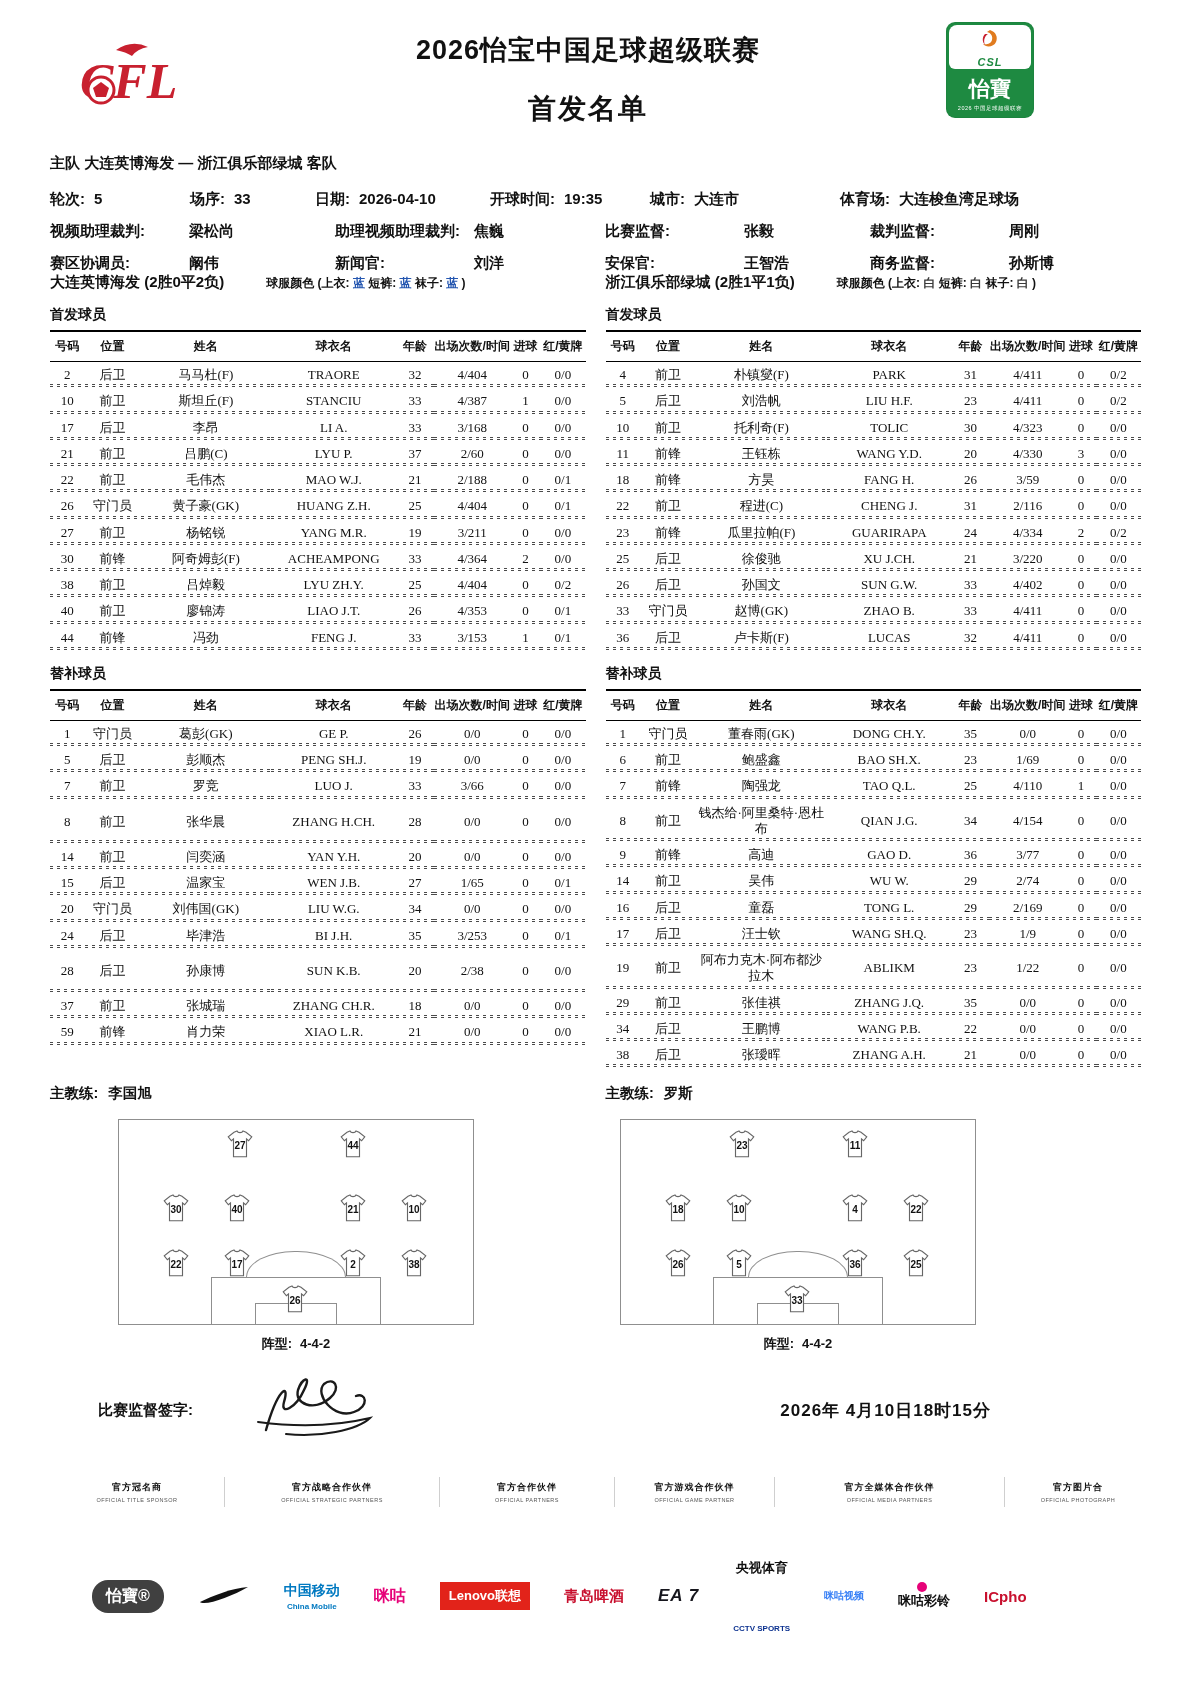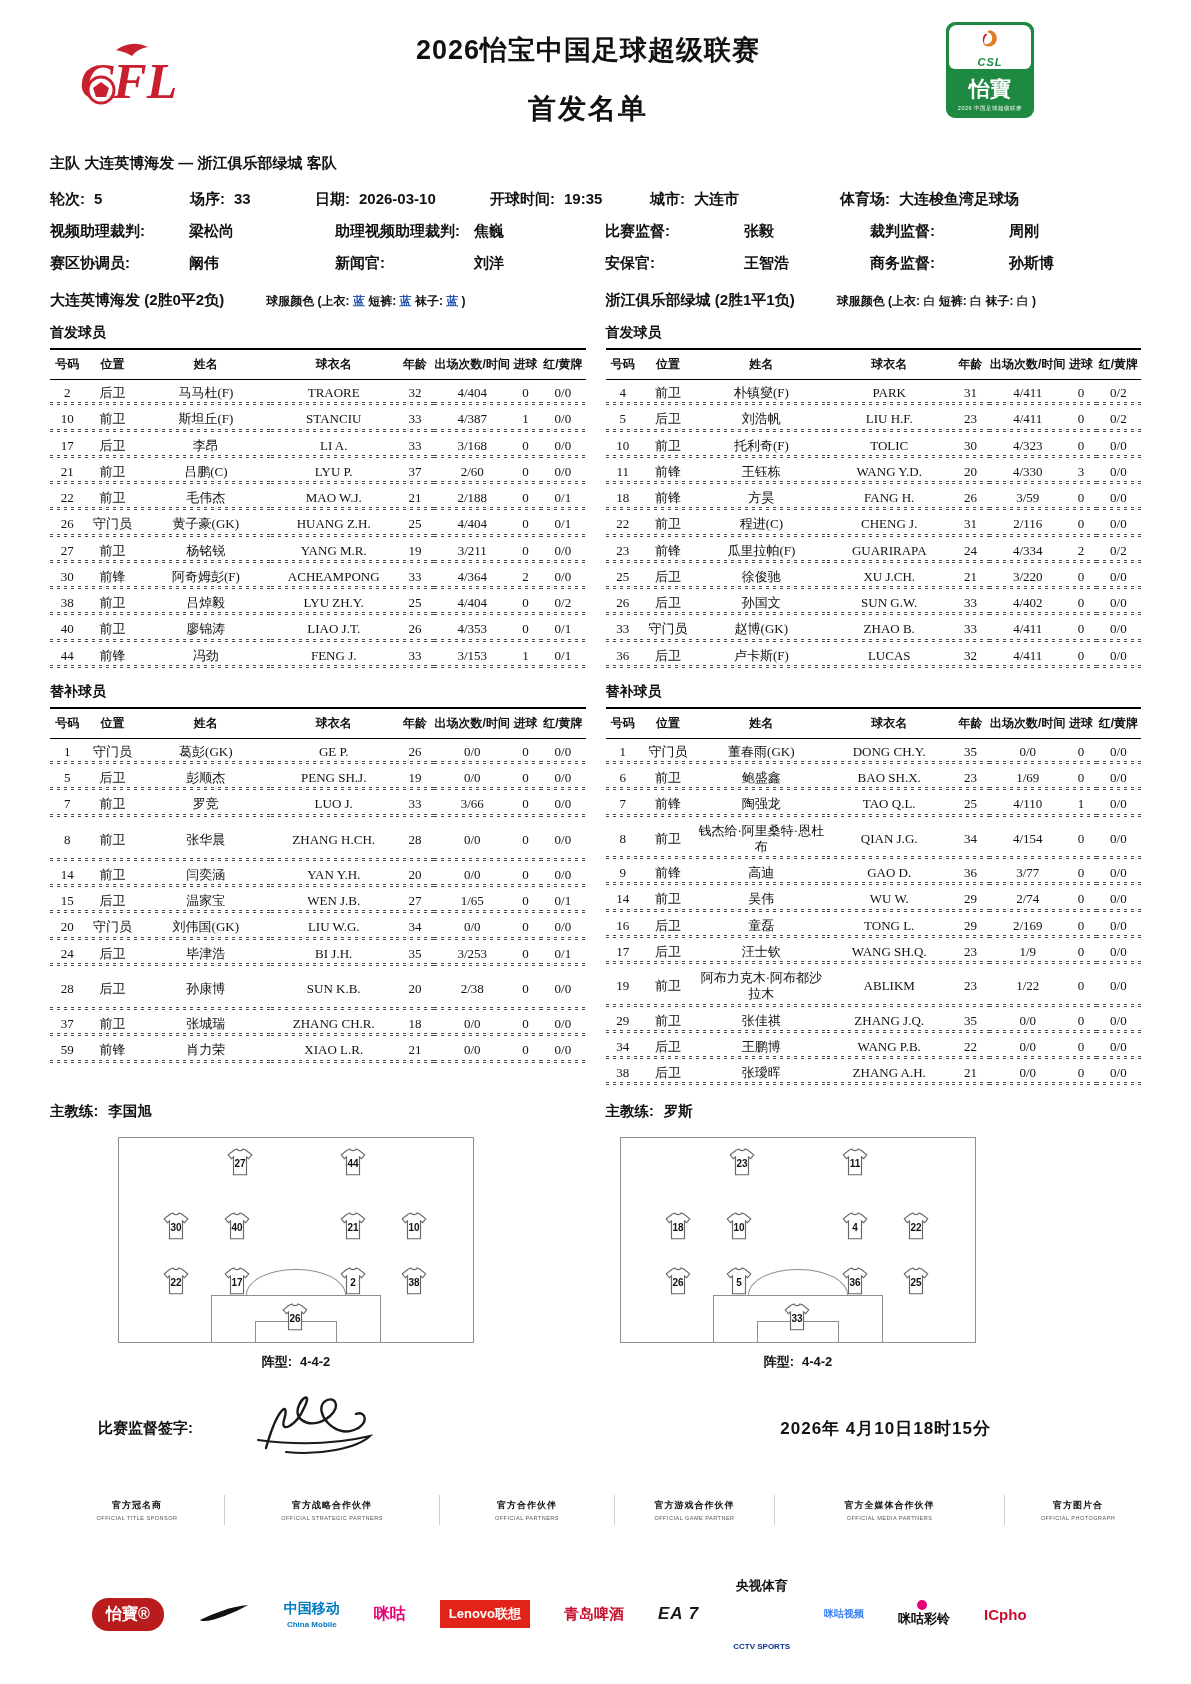--- a/index.html
+++ b/index.html
@@ -24,21 +24,21 @@
   
   .matchup { font-size:15px; font-weight:bold; margin-top:26px; }
   .detail-row { display:grid; grid-template-columns:140px 125px 175px 160px 190px 1fr; margin-top:17px; }
   .officials-row { display:grid; grid-template-columns:285px 270px 265px 1fr; margin-top:13px; }
   .pair { display:flex; font-size:15px; font-weight:600; white-space:nowrap; }
   .pair .lbl { margin-right:9px; }
   .officials-row .pair .lbl { min-width:130px; }
   .officials-row .pair { font-weight:600; }
 
   
-  .teams { display:flex; gap:20px; margin-top:18px; }
+  .teams { display:flex; gap:20px; }
   .team-col { flex:1; min-width:0; }
   .team-head { display:flex; align-items:baseline; }
   .team-name { font-size:15px; font-weight:bold; white-space:nowrap; }
   .kit { font-size:12px; font-weight:bold; margin-left:42px; white-space:nowrap; }
   .sec-label { font-size:14px; font-weight:bold; margin:14px 0 6px; }
   table.roster { width:100%; border-collapse:collapse; table-layout:fixed; }
   table.roster thead th { border-top:2px solid #000; border-bottom:1.5px solid #000;
       font-size:12px; font-weight:bold; padding:6px 0; white-space:nowrap; overflow:visible; }
   table.roster tbody td { text-align:center; font-family:"Liberation Serif", serif; font-size:13px;
       padding:5px 1px; vertical-align:middle; line-height:1.25; word-break:break-all;
@@ -70,21 +70,21 @@
   .datetime { font-size:17px; font-weight:bold; margin-left:auto; margin-right:150px; letter-spacing:1px; }
   .tiers { display:flex; margin-top:26px; }
   .tier { text-align:center; padding:4px 10px; border-right:1px solid #cfcfcf; }
   .tier:last-child { border-right:none; padding-right:0; }
   .tier .cn { font-size:9px; font-weight:bold; letter-spacing:1px; }
   .tier .en { font-size:5.5px; color:#555; margin-top:3px; letter-spacing:.5px; }
   .t0{width:175px}.t1{width:215px}.t2{width:175px}.t3{width:160px}.t4{width:230px}.t5{flex:1}
   .logos { display:flex; align-items:center; gap:34px; margin-top:52px; padding-left:42px; white-space:nowrap; }
   .logo { display:inline-flex; flex-direction:column; align-items:center; justify-content:center; }
   .logo .sub { font-size:8px; margin-top:2px; }
-  .lg-yibao { background:#b91c1c; color:#fff; border-radius:16px; padding:6px 14px; font-weight:bold; font-size:16px; }
+  .lg-yibao { background:#404040; color:#fff; border-radius:16px; padding:6px 14px; font-weight:bold; font-size:16px; }
   .lg-cmcc { color:#0079c1; font-weight:bold; font-size:14px; }
   .lg-cmcc .sub { color:#0079c1; }
   .lg-migu { color:#e60278; font-weight:bold; font-size:16px; }
   .lg-lenovo { background:#e2231a; color:#fff; font-weight:bold; font-size:13px; padding:5px 9px; }
   .lg-tsingtao { color:#c8102e; font-weight:bold; font-size:15px; }
   .lg-ea { color:#16161d; font-weight:bold; font-style:italic; font-size:17px; letter-spacing:1px; }
   .lg-cctv { color:#111; font-weight:bold; font-size:13px;gap:45px; }
   .lg-cctv .sub { color:#0b318f;text-align:right; }
   .lg-miguvideo { color:#3b82f6; font-weight:bold; font-size:10px; }
   .lg-miguring { color:#e6027
@@ -131,21 +131,21 @@
       <span class="pair">
         <span class="lbl">轮次:</span>
         <span class="val">5</span>
       </span>
       <span class="pair">
         <span class="lbl">场序:</span>
         <span class="val">33</span>
       </span>
       <span class="pair">
         <span class="lbl">日期:</span>
-        <span class="val">2026-03-10</span>
+        <span class="val">2026-04-10</span>
       </span>
       <span class="pair">
         <span class="lbl">开球时间:</span>
         <span class="val">19:35</span>
       </span>
       <span class="pair">
         <span class="lbl">城市:</span>
         <span class="val">大连市</span>
       </span>
       <span class="pair">

